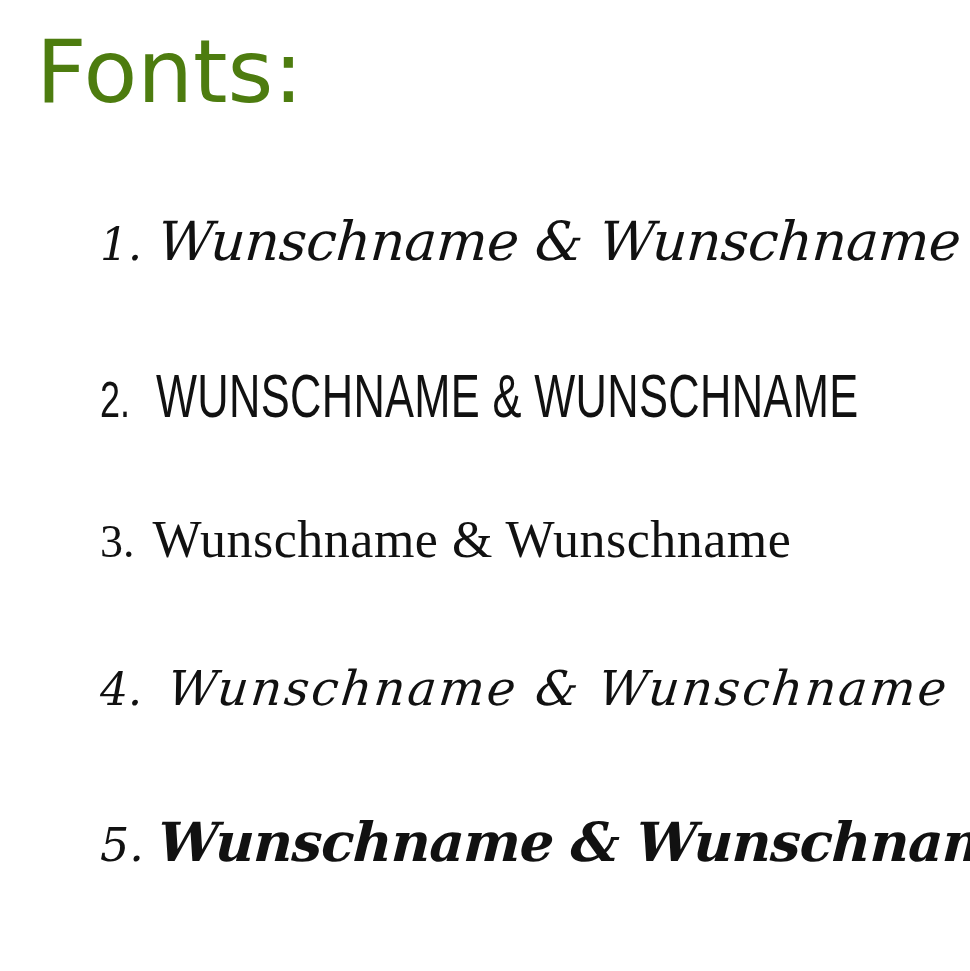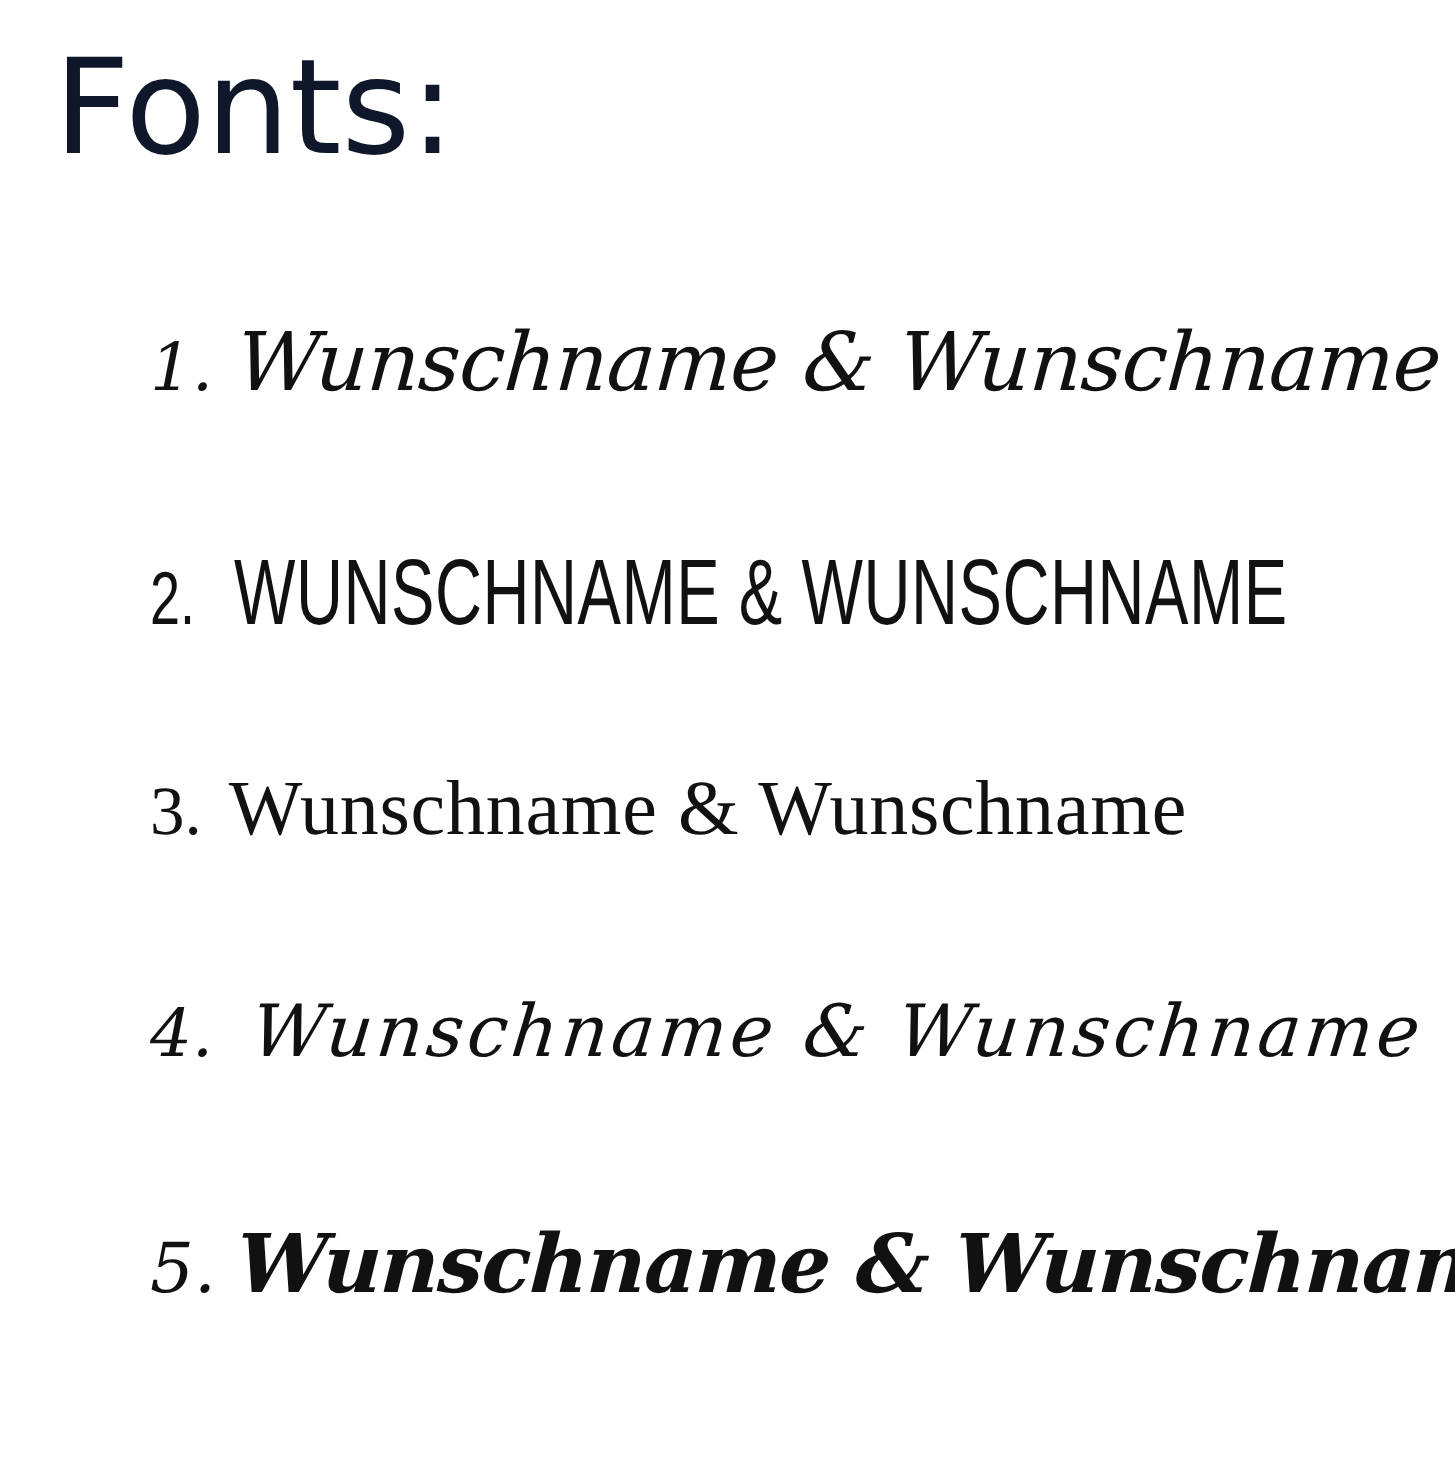--- a/index.html
+++ b/index.html
@@ -22,21 +22,21 @@
     background: #ffffff;
   }
   .title {
     position: absolute;
     left: 36px;
     top: 28px;
     font-family: "DejaVu Sans", sans-serif;
     font-size: 88px;
     line-height: 1.0;
     letter-spacing: 0px;
-    color: #0f172a;
+    color: #4d7c0f;
     font-weight: 400;
   }
   .font-list {
     position: absolute;
     left: 0;
     top: 210px;
     width: 970px;
   }
   .font-row {
     display: flex;

